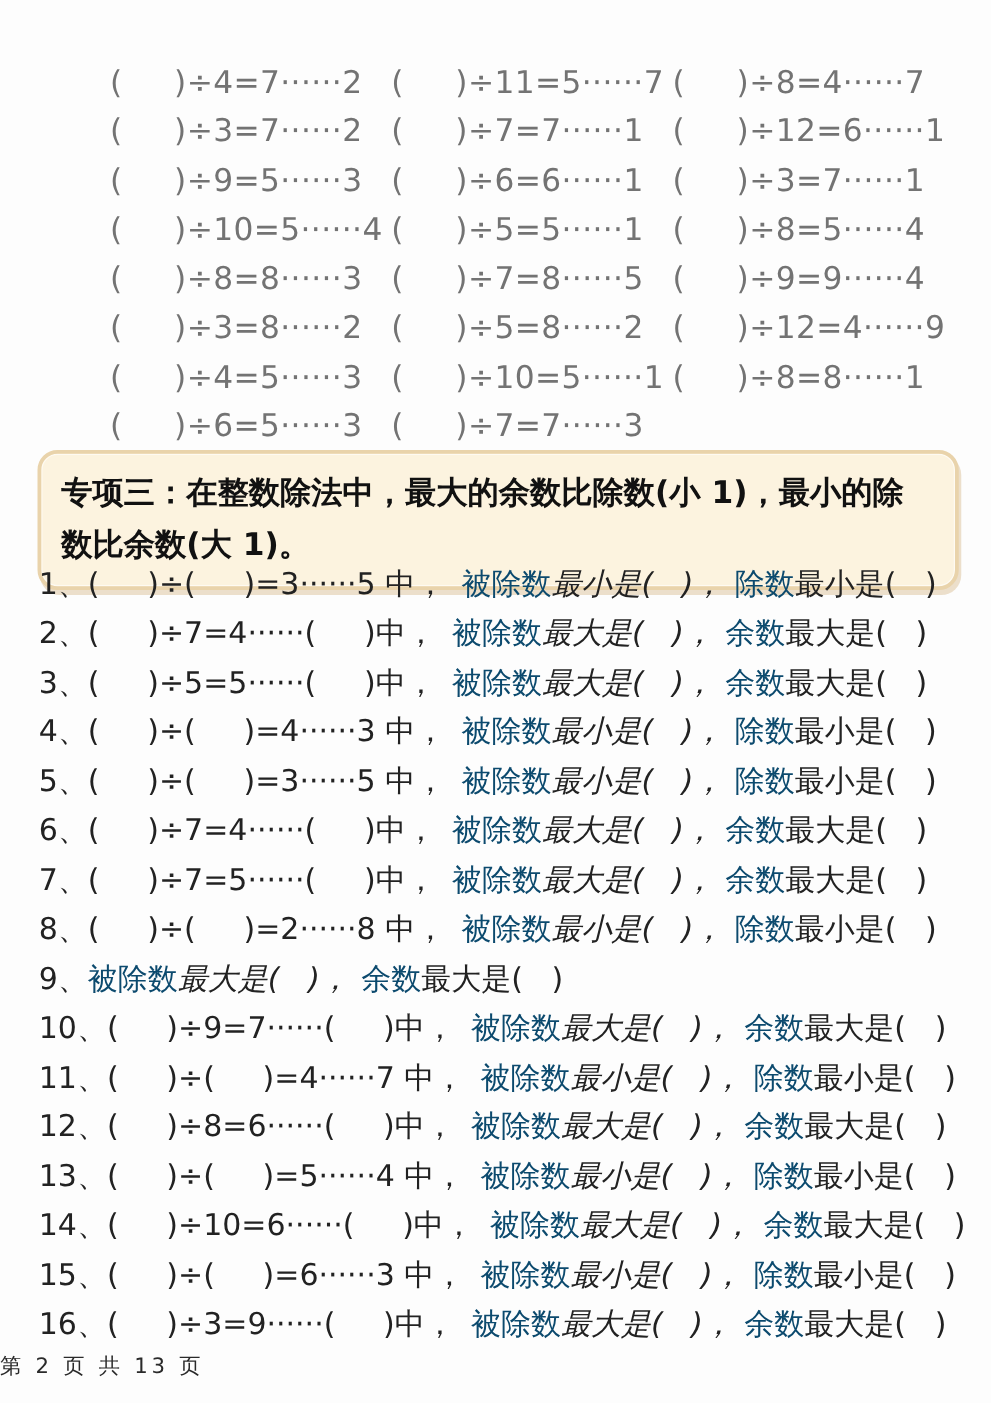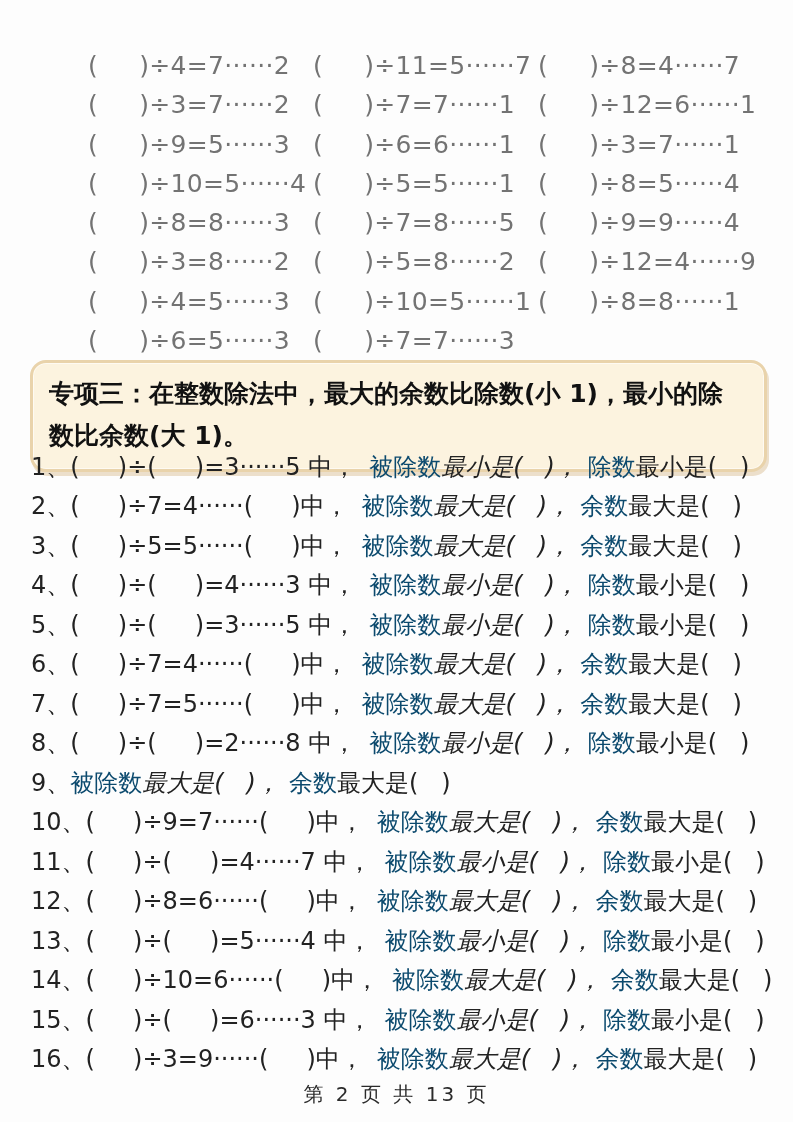--- a/index.html
+++ b/index.html
@@ -50,22 +50,22 @@
     white-space:pre;
     font-size:24px;
     color:#222;
   }
   .p-eq { margin-right:13px; }
   .p-mid { margin-right:9px;font-style:italic; }
   .term-blue { color:#0c4a6e; }
   
   .footer {
     position:absolute; top:1081px; left:0; width:100%;
-    text-align:center;
-    font-size:20px;
+    text-align:left;
+    font-size:17px;
     letter-spacing:3px;
     color:#2a2a2a;
   }
 </style>
 </head>
 <body>
 
 <div class="eq-grid" id="eq-grid">
   <div class="eq-cell">(     )÷4=7······2</div>
 

